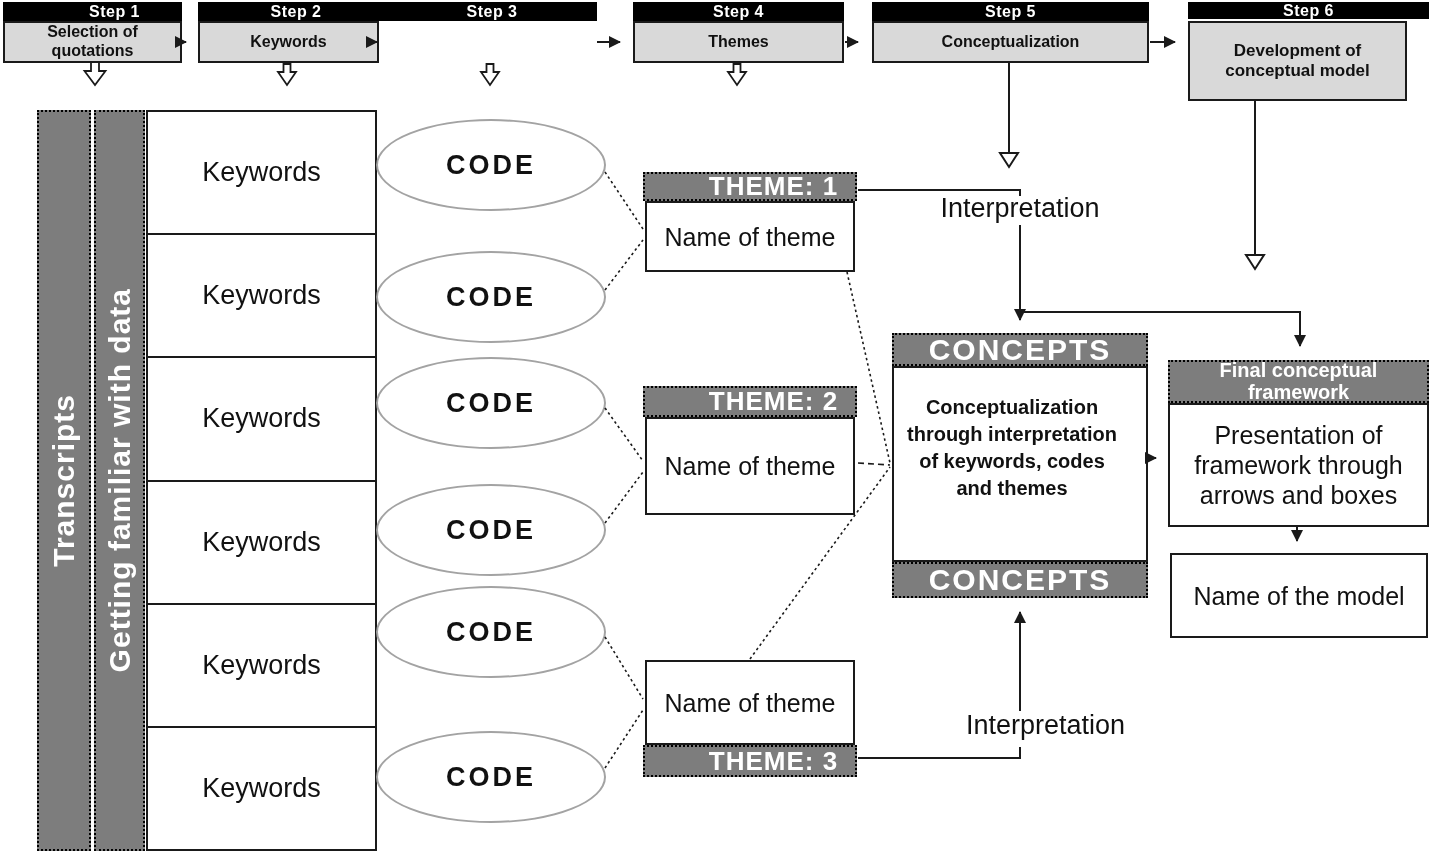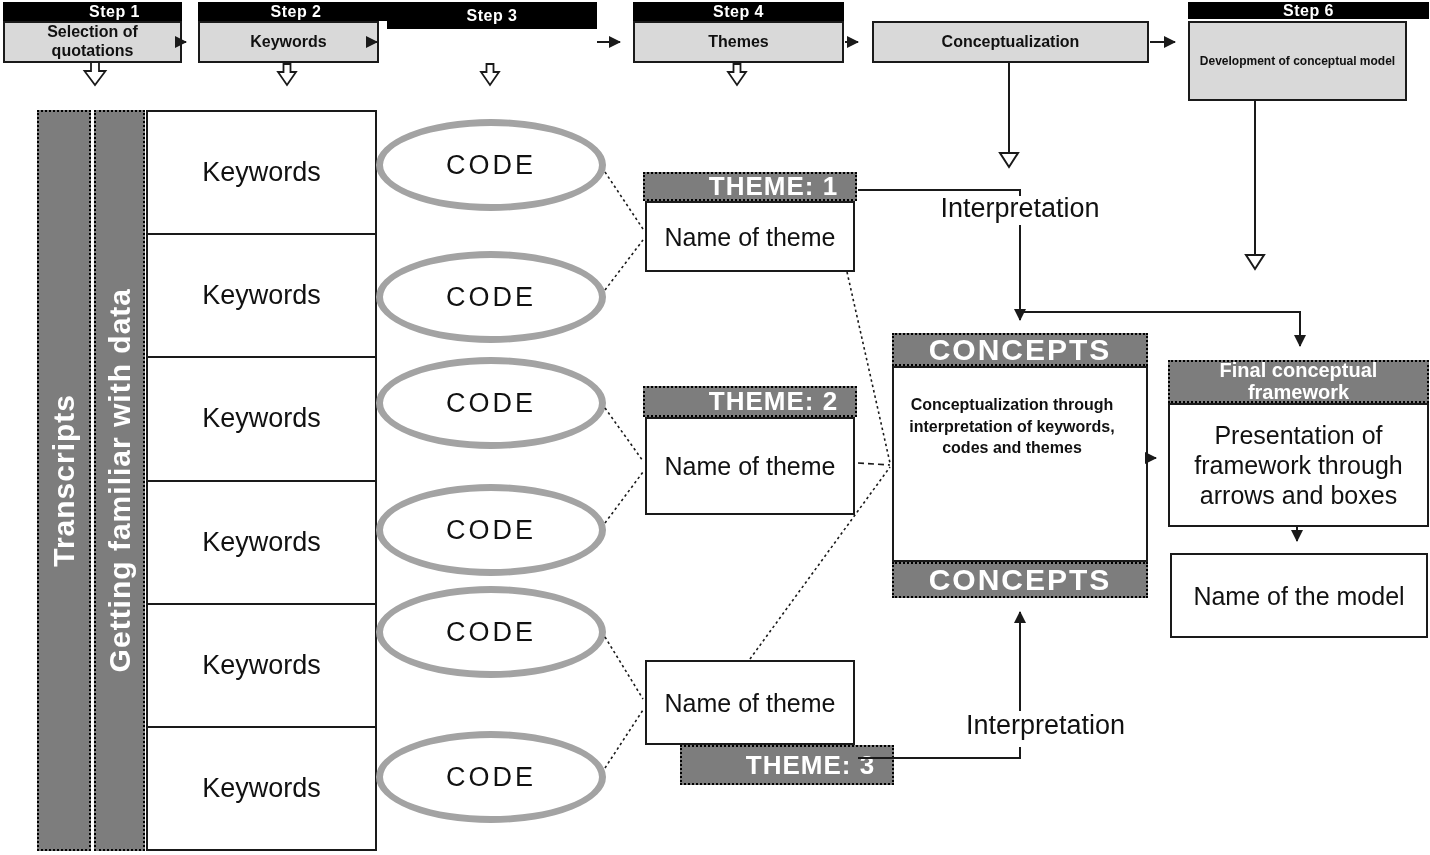--- a/index.html
+++ b/index.html
@@ -31,66 +31,67 @@
   }
   
   .kw-col{border:2px solid #1a1a1a;background:#fff;display:flex;flex-direction:column;}
   .kw-cell{
     flex:1;display:flex;align-items:center;justify-content:center;
     font-size:27px;border-bottom:2px solid #1a1a1a;background:#fff;
   }
   .kw-cell:last-child{border-bottom:none;}
   
   .ellipse{
-    background:#fff;border:7px solid #a3a3a3;border-radius:50%;
+    background:#fff;border:2px solid #a3a3a3;border-radius:50%;
     display:flex;align-items:center;justify-content:center;
-    font-size:27px;letter-spacing:3px;
+    font-size:27px;letter-spacing:3px;font-weight:bold;
   }
   
   .gray-bar{
     background:#7d7d7d;border:2px dotted #000;color:#fff;font-weight:bold;
     display:flex;align-items:center;justify-content:center;text-align:center;
   }
   .theme-title{font-size:26px;letter-spacing:1px;padding-left:47px;}
   .white-box{
     background:#fff;border:2px solid #1a1a1a;text-align:center;
     display:flex;align-items:center;justify-content:center;
     font-size:25px;line-height:1.2;
   }
   .concepts-title{font-size:30px;letter-spacing:2px;}
   .concepts-body{
     background:#fff;border:2px solid #1a1a1a;text-align:center;
-    font-weight:bold;font-size:16px;line-height:1.35;
+    font-weight:bold;font-size:20px;line-height:1.35;
     display:flex;justify-content:center;align-items:flex-start;
     padding:26px 28px 0 12px;
   }
   .interp{font-size:27px;text-align:center;}
   .fw-header{font-size:20px;line-height:1.06;padding:0 6px;}
   svg{position:absolute;left:0;top:0;pointer-events:none;}
 </style>
 </head>
 <body>
 
 <div id="canvas">
 
   <div class="abs step-header" style="left:3px;top:2px;width:179px;height:19px;padding-left:44px;">Step 1</div>
   <div class="abs step-desc" style="left:3px;top:21px;width:179px;height:42px;">Selection of quotations</div>
 
   <div class="abs step-header" style="left:198px;top:2px;width:196px;height:19px;">Step 2</div>
   <div class="abs step-desc" style="left:198px;top:21px;width:181px;height:42px;">Keywords</div>
 
-  <div class="abs step-header" style="left:387px;top:2px;width:210px;height:27px;">Step 3</div>
+  <div class="abs step-header" style="left:387px;top:2px;width:210px;height:19px;">Step 3</div>
 
   <div class="abs step-header" style="left:633px;top:2px;width:211px;height:19px;">Step 4</div>
   <div class="abs step-desc" style="left:633px;top:21px;width:211px;height:42px;">Themes</div>
 
+  <div class="abs step-header" style="left:872px;top:2px;width:277px;height:19px;">Step 5</div>
   <div class="abs step-desc" style="left:872px;top:21px;width:277px;height:42px;">Conceptualization</div>
 
   <div class="abs step-header" style="left:1188px;top:2px;width:241px;height:17px;">Step 6</div>
-  <div class="abs step-desc" style="left:1188px;top:21px;width:219px;height:80px;font-size:12px;">Development of conceptual model</div>
+  <div class="abs step-desc" style="left:1188px;top:21px;width:219px;height:80px;font-size:17px;">Development of conceptual model</div>
 
   <div class="abs vbar" style="left:37px;top:110px;width:54px;height:741px;">
     <span>Transcripts</span>
   </div>
   <div class="abs vbar" style="left:94px;top:110px;width:51px;height:741px;">
     <span>Getting familiar with data</span>
   </div>
 
   <div class="abs kw-col" style="left:146px;top:110px;width:231px;height:741px;">
     <div class="kw-cell">Keywords</div>
@@ -108,21 +109,21 @@
   <div class="abs ellipse" style="left:376px;top:586px;width:230px;height:92px;">CODE</div>
   <div class="abs ellipse" style="left:376px;top:731px;width:230px;height:92px;">CODE</div>
 
   <div class="abs gray-bar theme-title" style="left:643px;top:172px;width:214px;height:29px;">THEME: 1</div>
   <div class="abs white-box" style="left:645px;top:201px;width:210px;height:71px;">Name of theme</div>
 
   <div class="abs gray-bar theme-title" style="left:643px;top:386px;width:214px;height:31px;">THEME: 2</div>
   <div class="abs white-box" style="left:645px;top:417px;width:210px;height:98px;">Name of theme</div>
 
   <div class="abs white-box" style="left:645px;top:660px;width:210px;height:85px;">Name of theme</div>
-  <div class="abs gray-bar theme-title" style="left:680px;top:745px;width:214px;height:40px;">THEME: 3</div>
+  <div class="abs gray-bar theme-title" style="left:643px;top:745px;width:214px;height:32px;">THEME: 3</div>
 
   <div class="abs interp" style="left:895px;top:193px;width:250px;">Interpretation</div>
   <div class="abs interp" style="left:918px;top:710px;width:255px;">Interpretation</div>
 
   <div class="abs gray-bar concepts-title" style="left:892px;top:333px;width:256px;height:33px;">CONCEPTS</div>
   <div class="abs concepts-body" style="left:892px;top:366px;width:256px;height:196px;">Conceptualization through interpretation of keywords, codes and themes</div>
   <div class="abs gray-bar concepts-title" style="left:892px;top:562px;width:256px;height:36px;">CONCEPTS</div>
 
   <div class="abs white-box" style="left:1168px;top:403px;width:261px;height:124px;">Presentation of framework through arrows and boxes</div>
   <div class="abs gray-bar fw-header" style="left:1168px;top:360px;width:261px;height:43px;">Final conceptual framework</div>

